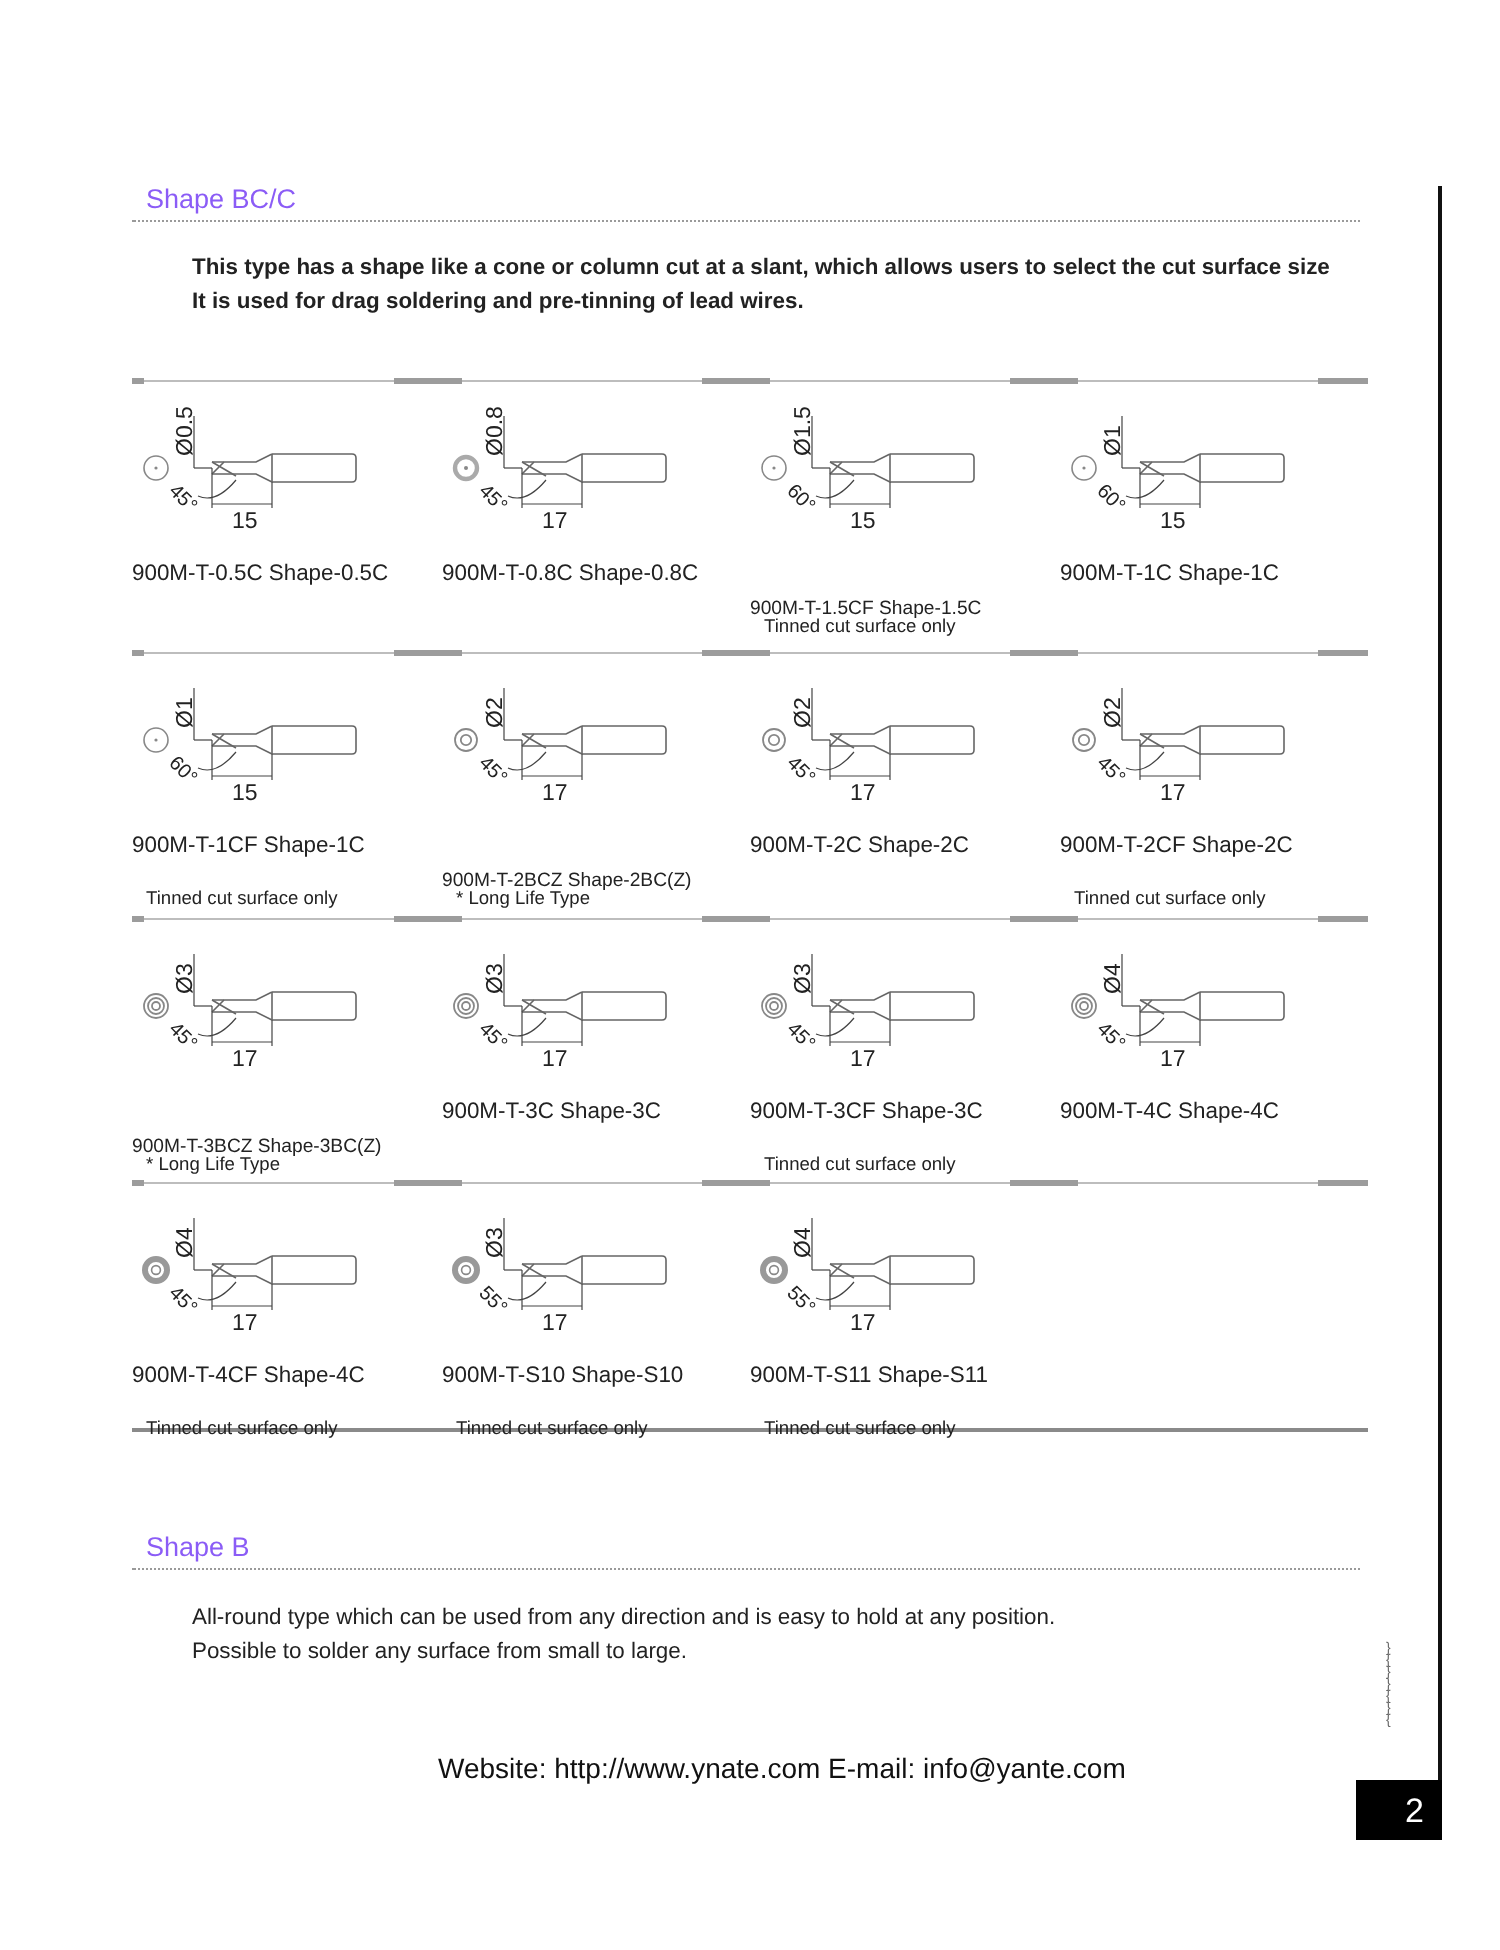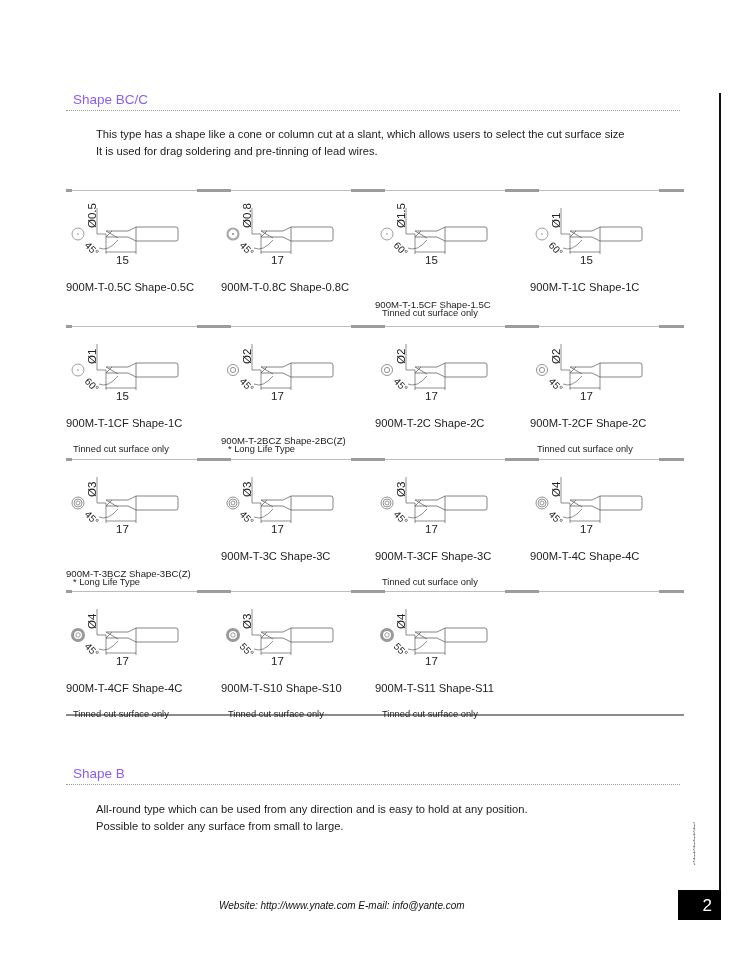--- a/index.html
+++ b/index.html
@@ -13,30 +13,30 @@
   .section-rule { position:absolute; left:66px; width:614px; height:0; border-top:1px dotted #9a9a9a; }
   .desc { position:absolute; left:96px; font-size:11.2px; line-height:16.5px; color:#222; }
   .row-rule { position:absolute; left:66px; width:618px; height:1px; background:#bdbdbd; }
   .row-rule .seg { position:absolute; top:-1px; height:3px; background:#9c9c9c; }
   .row-rule.last { background:#8a8a8a; height:2px; }
   .cell { position:absolute; width:154px; height:125px; }
   .cell svg { position:absolute; left:0; top:0; }
   .cell .name { position:absolute; left:0; top:91px; font-size:11.2px; white-space:nowrap; color:#222; }
   .cell .name.small { font-size:9.6px; top:93px;margin-top:16px; }
   .cell .note { position:absolute; left:7px; top:118px; font-size:9.3px; white-space:nowrap; color:#222; }
-  .footer { position:absolute; left:219px; top:900px; font-size:10px; color:#111;font-style:italic; }
+  .footer { position:absolute; left:219px; top:876px; font-size:14px; color:#111; }
 </style>
 </head>
 <body>
 
 <div class="right-rule"></div>
 
 <div class="section-title" style="top:92px;">Shape BC/C</div>
 <div class="section-rule" style="top:110px;"></div>
-<div class="desc" style="top:126px;">
+<div class="desc" style="top:126px;font-weight:bold;">
   <div>This type has a shape like a cone or column cut at a slant, which allows users to select the cut surface size</div>
   <div>It is used for drag soldering and pre-tinning of lead wires.</div>
 </div>
 
 <div id="grid">
     <div class="row-rule" style="top: 190px;">
       <div class="seg" style="left: 0px; width: 6px;"></div>
       <div class="seg" style="left: 131px; width: 34px;"></div>
       <div class="seg" style="left: 285px; width: 34px;"></div>
       <div class="seg" style="left: 439px; width: 34px;"></div>

